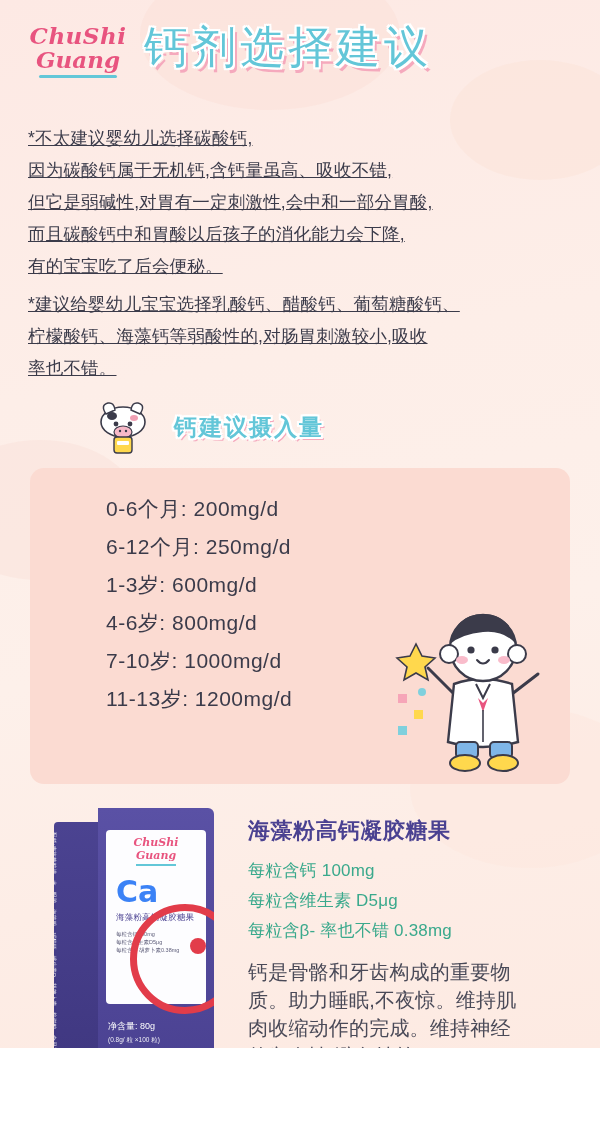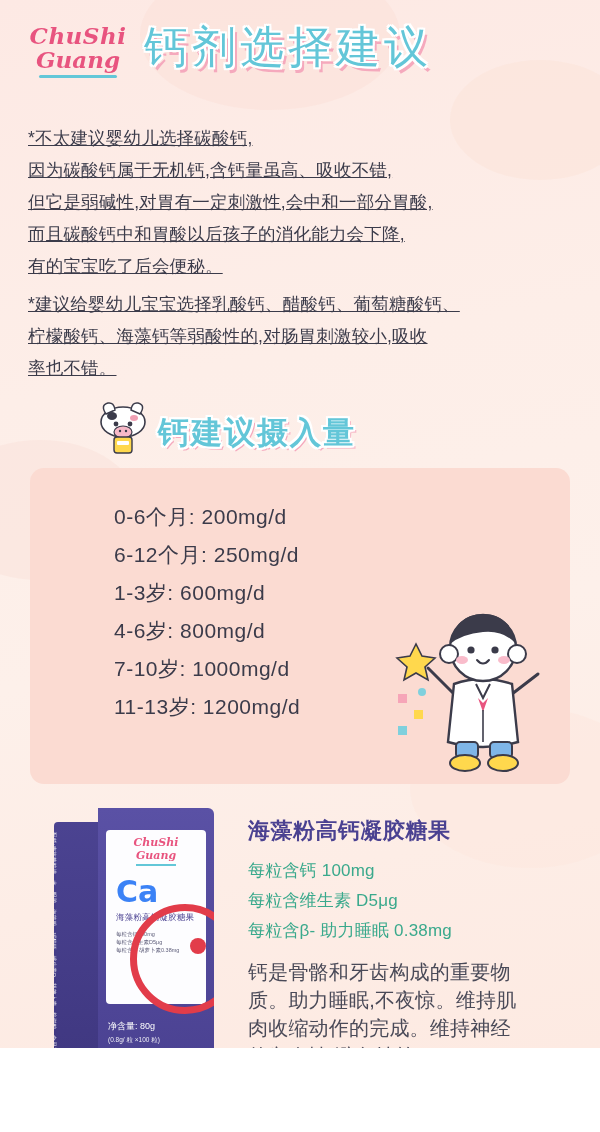--- a/index.html
+++ b/index.html
@@ -103,44 +103,44 @@
   }
   .cow {
     position: absolute;
     left: 92px;
     top: -8px;
     width: 62px;
     height: 62px;
   }
   .intake-title {
     position: absolute;
-    left: 158px;
+    left: 174px;
     top: 8px;
     font-family: "DejaVu Sans", sans-serif;
     font-weight: bold;
-    font-size: 31px;
+    font-size: 23px;
     letter-spacing: 2px;
     color: #63c6d8;
     text-shadow:
       2px 0 0 #fff, -2px 0 0 #fff, 0 2px 0 #fff, 0 -2px 0 #fff,
       2px 2px 0 #fff, -2px 2px 0 #fff, 2px -2px 0 #fff, -2px -2px 0 #fff,
       3px 3px 0 #f5a9bd;
   }
   .intake-card {
     position: relative;
     margin: 6px 30px 0 30px;
     background: #fbdbd2;
     border-radius: 14px;
     padding: 22px 0 26px 0;
     min-height: 268px;
   }
   .intake-list {
     position: relative;
     z-index: 2;
-    margin: 8px;
+    margin: 0;
     padding: 0 0 0 76px;
     list-style: none;
   }
   .intake-list li {
     font-size: 21px;
     color: #3b3b4a;
     line-height: 38px;
     letter-spacing: 0.5px;
   }
   .kid {
@@ -410,18 +410,18 @@
           <div class="sub">(0.8g/ 粒 ×100 粒)</div>
         </div>
       </div>
     </div>
 
     <div class="prod-info">
       <div class="prod-title">海藻粉高钙凝胶糖果</div>
       <div class="prod-spec">
         <div>每粒含钙 100mg</div>
         <div>每粒含维生素 D5μg</div>
-        <div>每粒含β- 助力睡眠 0.38mg</div>
+        <div>每粒含β- 率也不错 0.38mg</div>
       </div>
       <div class="prod-desc">钙是骨骼和牙齿构成的重要物质。助力睡眠,不夜惊。维持肌肉收缩动作的完成。维持神经的兴奋性,避免抽筋</div>
     </div>
   </div>
 </div>
 
 </body></html>

